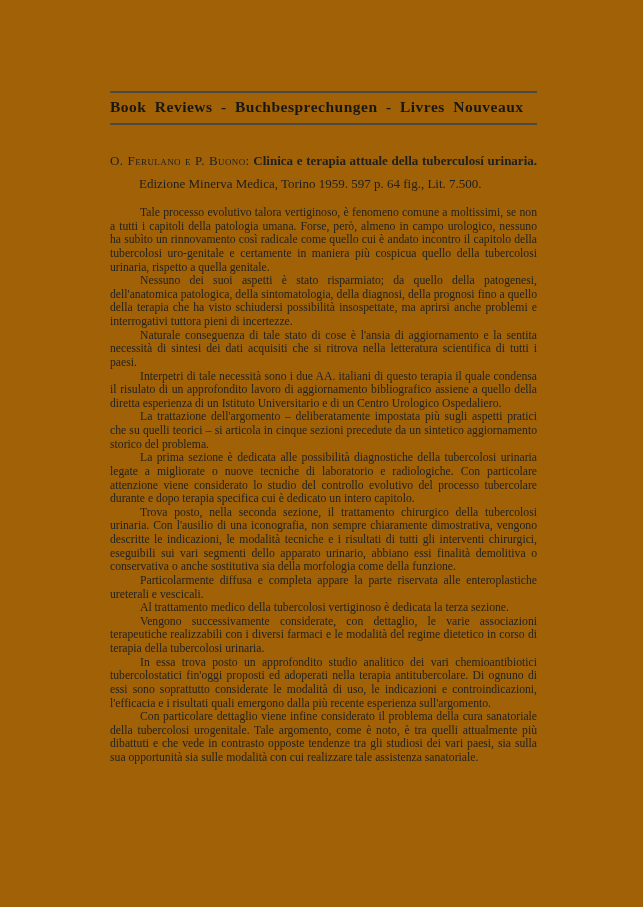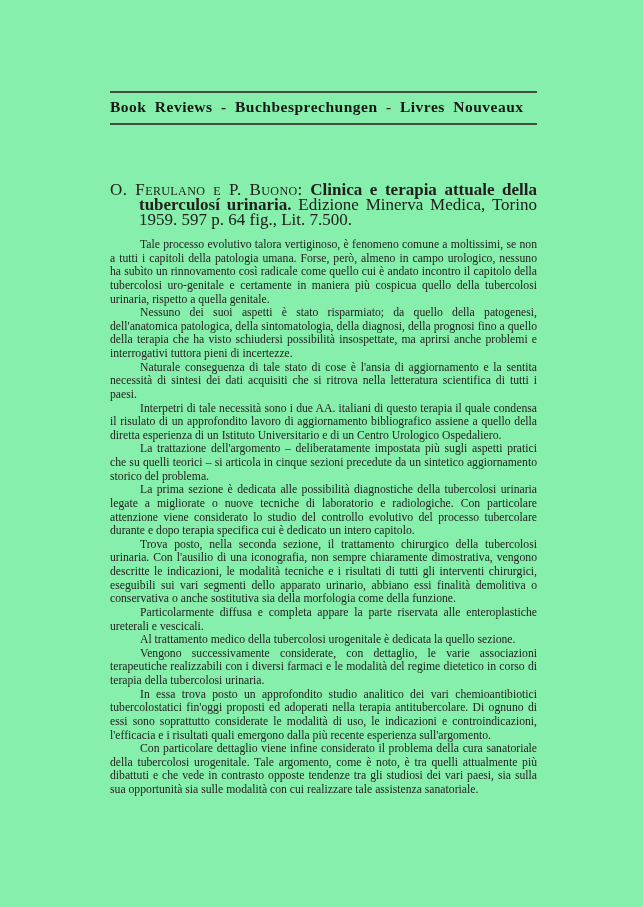--- a/index.html
+++ b/index.html
@@ -1,20 +1,20 @@
 <!DOCTYPE html>
 <html><head>
 <meta charset="utf-8">
 <style>
   html, body { margin: 0; padding: 0; background: #ffffff; }
   .page {
     position: relative;
     width: 643px;
     height: 907px;
-    background: #86efac;
+    background: #a16207;
     overflow: hidden;
     font-family: "Liberation Serif", serif;
     color: #1d1c1a;
   }
   .content {
     position: absolute;
     left: 110px;
     top: 0;
     width: 427px;
   }
@@ -27,23 +27,23 @@
   .header-band h1 {
     margin: 0;
     font-size: 15.5px;
     font-weight: bold;
     letter-spacing: 0.5px;
     word-spacing: 4px;
     white-space: nowrap;
     color: #181715;
   }
   .citation {
-    margin-top: 57px;
-    font-size: 17px;
-    line-height: 15px;
+    margin-top: 24px;
+    font-size: 13px;
+    line-height: 23px;
     padding-left: 29px;
     text-indent: -29px;
     text-align: justify;
     color: #21201d;
   }
   .citation .authors { font-variant: small-caps; letter-spacing: 0.4px; }
   .citation .booktitle { font-weight: bold; }
   .body-text {
     margin-top: 11px;
     font-size: 11.7px;
@@ -71,20 +71,20 @@
 
     <div class="body-text">
       <p>Tale processo evolutivo talora vertiginoso, è fenomeno comune a moltissimi, se non a tutti i capitoli della patologia umana. Forse, però, almeno in campo urologico, nessuno ha subìto un rinnovamento così radicale come quello cui è andato incontro il capitolo della tubercolosi uro-genitale e certamente in maniera più cospicua quello della tubercolosi urinaria, rispetto a quella genitale.</p>
       <p>Nessuno dei suoi aspetti è stato risparmiato; da quello della patogenesi, dell'anatomica patologica, della sintomatologia, della diagnosi, della prognosi fino a quello della terapia che ha visto schiudersi possibilità insospettate, ma aprirsi anche problemi e interrogativi tuttora pieni di incertezze.</p>
       <p>Naturale conseguenza di tale stato di cose è l'ansia di aggiornamento e la sentita necessità di sintesi dei dati acquisiti che si ritrova nella letteratura scientifica di tutti i paesi.</p>
       <p>Interpetri di tale necessità sono i due AA. italiani di questo terapia il quale condensa il risulato di un approfondito lavoro di aggiornamento bibliografico assiene a quello della diretta esperienza di un Istituto Universitario e di un Centro Urologico Ospedaliero.</p>
       <p>La trattazione dell'argomento – deliberatamente impostata più sugli aspetti pratici che su quelli teorici – si articola in cinque sezioni precedute da un sintetico aggiornamento storico del problema.</p>
       <p>La prima sezione è dedicata alle possibilità diagnostiche della tubercolosi urinaria legate a migliorate o nuove tecniche di laboratorio e radiologiche. Con particolare attenzione viene considerato lo studio del controllo evolutivo del processo tubercolare durante e dopo terapia specifica cui è dedicato un intero capitolo.</p>
       <p>Trova posto, nella seconda sezione, il trattamento chirurgico della tubercolosi urinaria. Con l'ausilio di una iconografia, non sempre chiaramente dimostrativa, vengono descritte le indicazioni, le modalità tecniche e i risultati di tutti gli interventi chirurgici, eseguibili sui vari segmenti dello apparato urinario, abbiano essi finalità demolitiva o conservativa o anche sostitutiva sia della morfologia come della funzione.</p>
       <p>Particolarmente diffusa e completa appare la parte riservata alle enteroplastiche ureterali e vescicali.</p>
-      <p>Al trattamento medico della tubercolosi urogenitale è dedicata la quello sezione.</p>
+      <p>Al trattamento medico della tubercolosi vertiginoso è dedicata la terza sezione.</p>
       <p>Vengono successivamente considerate, con dettaglio, le varie associazioni terapeutiche realizzabili con i diversi farmaci e le modalità del regime dietetico in corso di terapia della tubercolosi urinaria.</p>
       <p>In essa trova posto un approfondito studio analitico dei vari chemioantibiotici tubercolostatici fin'oggi proposti ed adoperati nella terapia antitubercolare. Di ognuno di essi sono soprattutto considerate le modalità di uso, le indicazioni e controindicazioni, l'efficacia e i risultati quali emergono dalla più recente esperienza sull'argomento.</p>
       <p>Con particolare dettaglio viene infine considerato il problema della cura sanatoriale della tubercolosi urogenitale. Tale argomento, come è noto, è tra quelli attualmente più dibattuti e che vede in contrasto opposte tendenze tra gli studiosi dei vari paesi, sia sulla sua opportunità sia sulle modalità con cui realizzare tale assistenza sanatoriale.</p>
     </div>
 
   </div>
 </div>
 
 </body></html>

